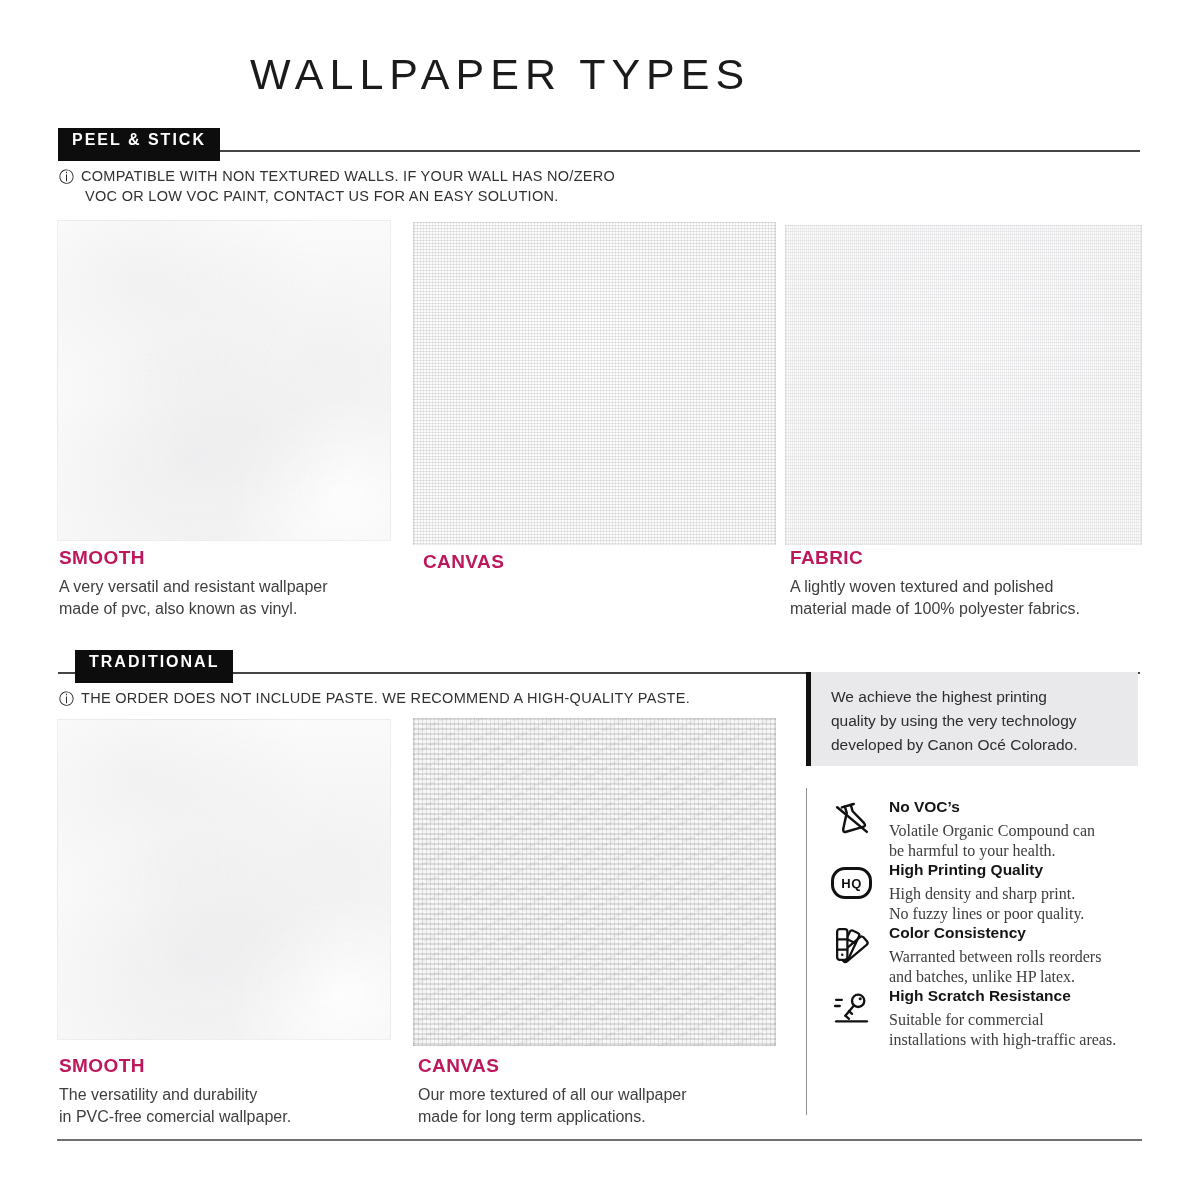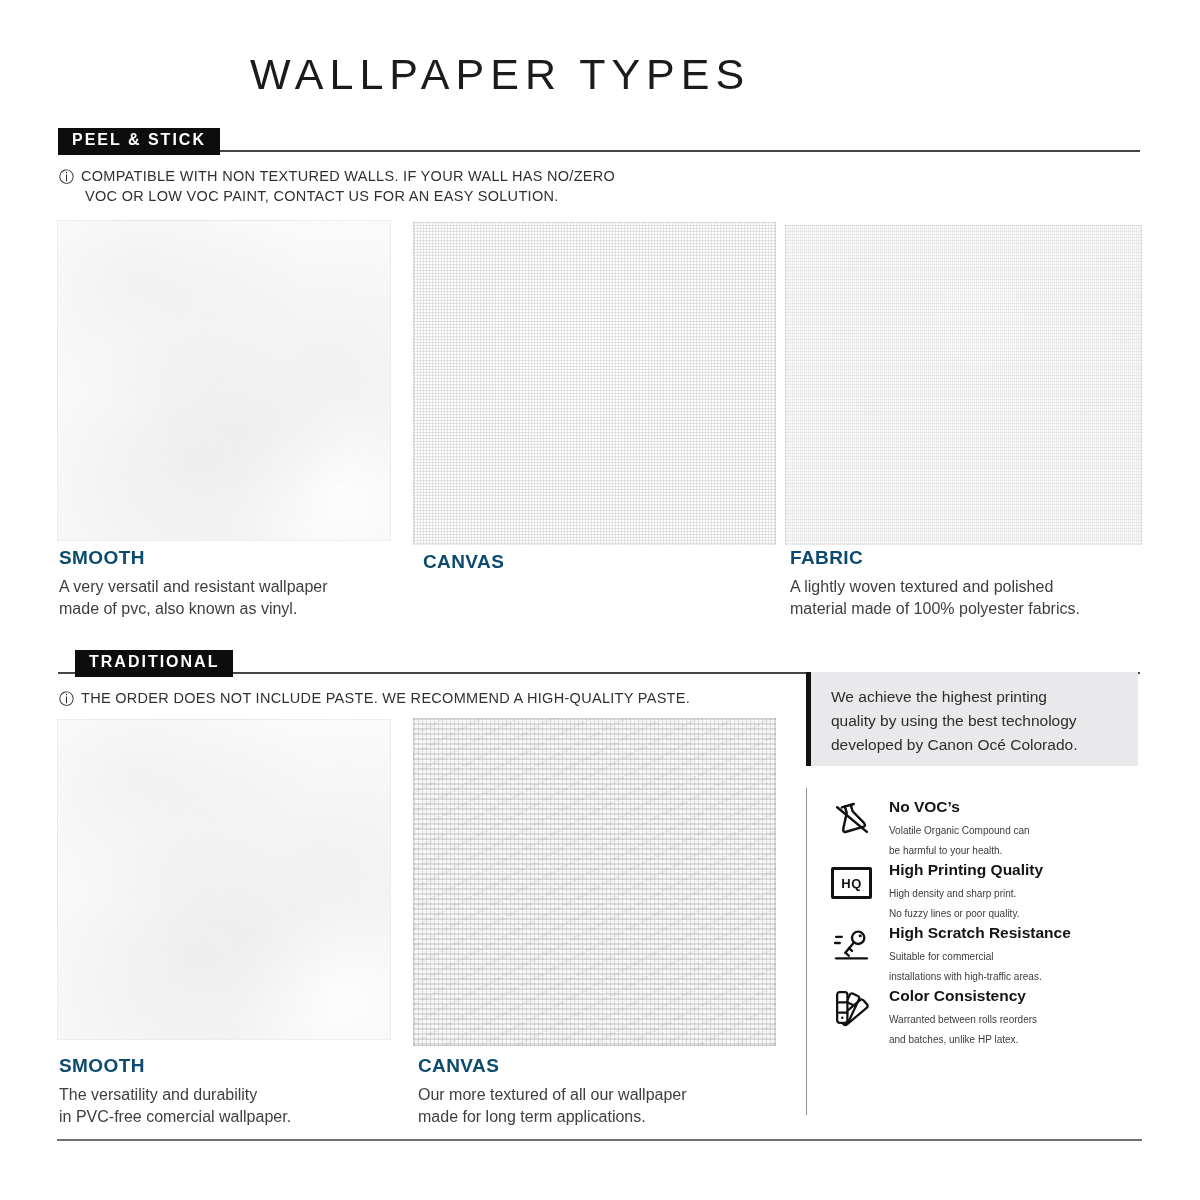--- a/index.html
+++ b/index.html
@@ -11,21 +11,21 @@
 
   
   .page-title{
     left:0;top:50px;width:1000px;text-align:center;
     font-size:43px;letter-spacing:6px;font-weight:500;color:#1b1b1b;
   }
 
   
   .badge{
     background:#0d0d0d;color:#ffffff;font-size:16px;font-weight:600;
-    letter-spacing:2px;padding:3px 14px 6px 14px;display:inline-block;
+    letter-spacing:2px;padding:3px 14px 12px 14px;display:inline-block;
   }
   .rule{height:2px;background:#454545;}
   .bottom-rule{height:2px;background:#707070;}
 
   
   .note{display:flex;align-items:flex-start;gap:7px;color:#313131;}
   .note-icon{font-size:15px;line-height:19px;color:#222;}
   .note-lines{font-size:14.5px;line-height:19.5px;letter-spacing:0.3px;}
   .note-lines span{display:block;}
   .note-lines span + span{padding-left:4px;}
@@ -60,47 +60,47 @@
   .tex-canvas-rough{
     background-color:#f6f6f6;
     background-image:
       repeating-linear-gradient(90deg, rgba(106,106,110,0.17) 0 1px, transparent 1px 4px),
       repeating-linear-gradient(0deg, rgba(106,106,110,0.19) 0 2px, transparent 2px 5px),
       repeating-linear-gradient(32deg, rgba(255,255,255,0.55) 0 2px, transparent 2px 13px),
       repeating-linear-gradient(-28deg, rgba(138,138,142,0.07) 0 3px, transparent 3px 17px);
   }
 
   
-  .cap-name{font-size:19px;font-weight:700;letter-spacing:0.4px;color:#0c4a6e;}
+  .cap-name{font-size:19px;font-weight:700;letter-spacing:0.4px;color:#be185d;}
   .cap-desc{font-size:16px;line-height:21.5px;color:#3e3e3e;margin-top:7px;}
   .cap-desc span{display:block;}
 
   
   .quote-box{
     left:806px;top:672px;width:332px;height:94px;box-sizing:border-box;
     background:#e9e9eb;border-left:5px solid #111111;
     padding:13px 12px 0 20px;
     font-size:15.5px;line-height:24px;color:#2d2d2d;
   }
   .quote-box span{display:block;}
   .features{
     left:806px;top:788px;width:345px;height:327px;box-sizing:border-box;
     border-left:1.5px solid #8f8f8f;padding:10px 0 0 24px;
     display:flex;flex-direction:column;
   }
   .feature{display:flex;align-items:flex-start;gap:17px;}
   .feature-icon{width:41px;height:41px;flex:0 0 41px;display:flex;align-items:center;justify-content:center;}
   .feature-icon svg{width:41px;height:41px;overflow:visible;}
   .hq-box{
-    width:36px;height:26px;border:3px solid #111;border-radius:2px;
+    width:36px;height:26px;border:3px solid #111;border-radius:14px;
     display:flex;align-items:center;justify-content:center;
     font-size:13px;font-weight:700;letter-spacing:0.5px;color:#111;margin-top:3px;
   }
   .feature-title{font-size:15.5px;font-weight:700;color:#141414;margin-bottom:5px;}
-  .feature-desc{font-size:10px;line-height:20px;color:#3c3c3c;}
+  .feature-desc{font-size:16px;line-height:20px;color:#3c3c3c;font-family:Liberation Serif, serif;}
   .feature-desc span{display:block;}
 </style>
 </head>
 <body>
 
 <div class="canvas">
 
   <div class="abs page-title">WALLPAPER TYPES</div>
 
   <div class="abs rule" style="left:58px;top:150px;width:1082px;"></div>
@@ -165,21 +165,21 @@
     <div class="cap-desc">
       <span>Our more textured of all our wallpaper</span>
       <span>made for long term applications.</span>
     </div>
   </div>
 
   <div class="abs bottom-rule" style="left:57px;top:1139px;width:1085px;"></div>
 
   <div class="abs quote-box">
     <span>We achieve the highest printing</span>
-    <span>quality by using the best technology</span>
+    <span>quality by using the very technology</span>
     <span>developed by Canon Océ Colorado.</span>
   </div>
 
   <div class="abs features">
 
     <div class="feature">
       <div class="feature-icon">
         <svg viewBox="0 0 40 40">
           <g transform="rotate(-16 20 20)" fill="none" stroke="#111" stroke-width="2.4" stroke-linecap="round" stroke-linejoin="round">
             <path d="M14 7 H26"></path>
@@ -201,42 +201,20 @@
       <div class="feature-icon">
         <div class="hq-box">
             <span>HQ</span>
           </div>
       </div>
       <div>
         <div class="feature-title">High Printing Quality</div>
         <div class="feature-desc">
           <span>High density and sharp print.</span>
           <span>No fuzzy lines or poor quality.</span>
-        </div>
-      </div>
-    </div>
-
-    <div class="feature">
-      <div class="feature-icon">
-        <svg viewBox="0 0 40 40" fill="none" stroke="#111" stroke-width="2.3" stroke-linecap="round" stroke-linejoin="round">
-          <circle cx="26.5" cy="13.5" r="6"></circle>
-          <circle cx="28.5" cy="11.5" r="1.5" fill="#111" stroke="none"></circle>
-          <path d="M22 18.5 L14 28"></path>
-          <path d="M14 28 L17.5 31"></path>
-          <path d="M17.5 23.5 L20.5 26.2"></path>
-          <path d="M5 12.5 H10.5"></path>
-          <path d="M4 18.5 H8.5"></path>
-          <path d="M5 33.5 H35"></path>
-        </svg>
-      </div>
-      <div>
-        <div class="feature-title">High Scratch Resistance</div>
-        <div class="feature-desc">
-          <span>Suitable for commercial</span>
-          <span>installations with high-traffic areas.</span>
         </div>
       </div>
     </div>
 
     <div class="feature">
       <div class="feature-icon">
         <svg viewBox="0 0 40 40" fill="none" stroke="#111" stroke-width="2.2" stroke-linecap="round" stroke-linejoin="round">
           <g transform="rotate(50 12 33)">
               <rect x="7" y="5" width="10" height="30" rx="2.5"></rect>
             </g>
@@ -252,14 +230,36 @@
       </div>
       <div>
         <div class="feature-title">Color Consistency</div>
         <div class="feature-desc">
           <span>Warranted between rolls reorders</span>
           <span>and batches, unlike HP latex.</span>
         </div>
       </div>
     </div>
 
+    <div class="feature">
+      <div class="feature-icon">
+        <svg viewBox="0 0 40 40" fill="none" stroke="#111" stroke-width="2.3" stroke-linecap="round" stroke-linejoin="round">
+          <circle cx="26.5" cy="13.5" r="6"></circle>
+          <circle cx="28.5" cy="11.5" r="1.5" fill="#111" stroke="none"></circle>
+          <path d="M22 18.5 L14 28"></path>
+          <path d="M14 28 L17.5 31"></path>
+          <path d="M17.5 23.5 L20.5 26.2"></path>
+          <path d="M5 12.5 H10.5"></path>
+          <path d="M4 18.5 H8.5"></path>
+          <path d="M5 33.5 H35"></path>
+        </svg>
+      </div>
+      <div>
+        <div class="feature-title">High Scratch Resistance</div>
+        <div class="feature-desc">
+          <span>Suitable for commercial</span>
+          <span>installations with high-traffic areas.</span>
+        </div>
+      </div>
+    </div>
+
   </div>
 </div>
 
 </body></html>

